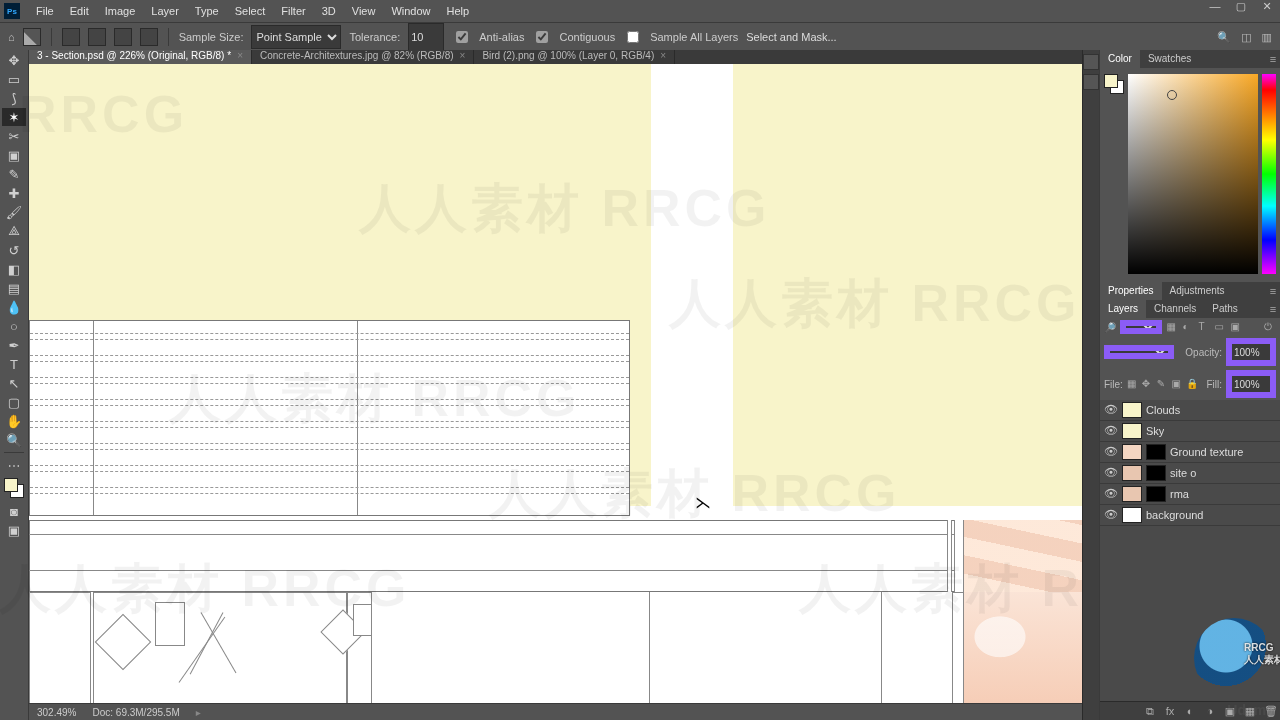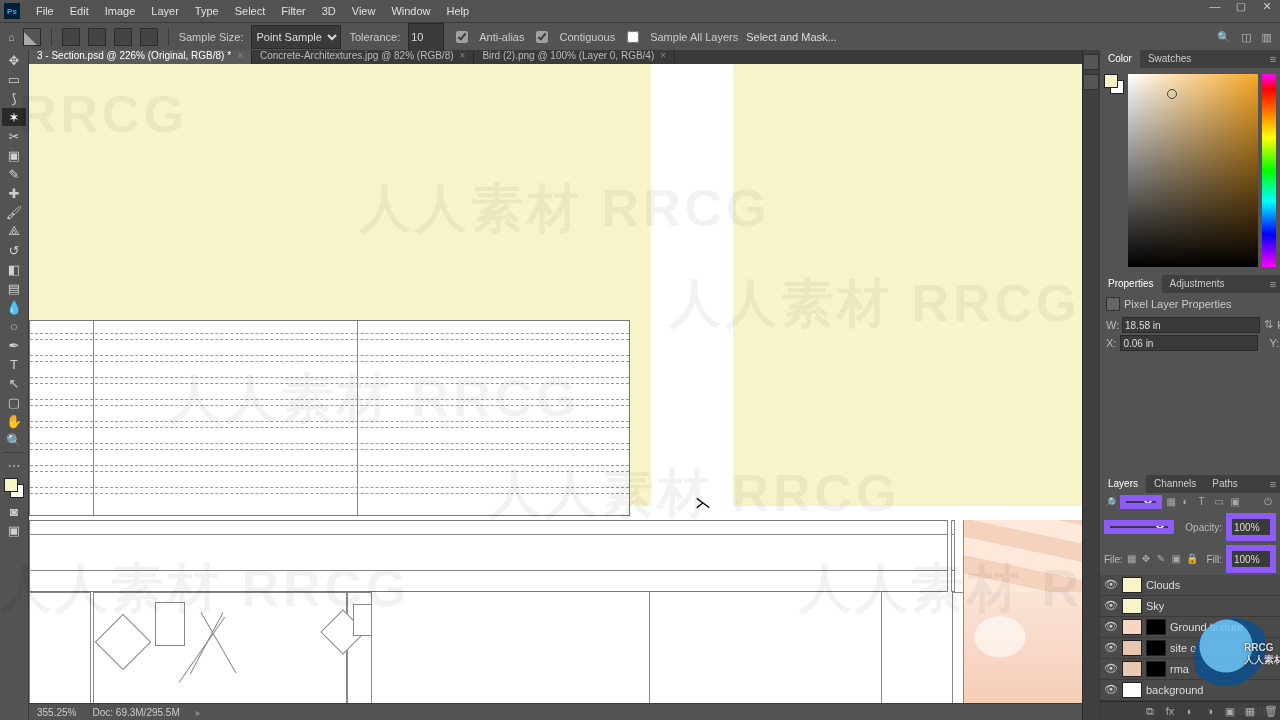--- a/index.html
+++ b/index.html
@@ -692,21 +692,21 @@
   <div class="wm-text" style="left:-10px; top:20px;">RRCG</div>
   <div class="wm-text" style="left:330px; top:110px;">人人素材  RRCG</div>
   <div class="wm-text" style="left:640px; top:205px;">人人素材  RRCG</div>
   <div class="wm-text" style="left:140px; top:300px;">人人素材  RRCG</div>
   <div class="wm-text" style="left:460px; top:395px;">人人素材  RRCG</div>
   <div class="wm-text" style="left:770px; top:490px;">人人素材  RRCG</div>
   <div class="wm-text" style="left:-30px; top:490px;">人人素材  RRCG</div>
 </div>
 
 <div class="status">
-  <span>355.25%</span>
+  <span>302.49%</span>
   <span>Doc: 69.3M/295.5M</span>
   <span style="color:#888">▸</span>
   <div class="spacer"></div>
 </div>
 
 <div class="panel-strip">
   <div class="btn"></div>
   <div class="btn"></div>
 </div>
 
@@ -725,40 +725,20 @@
     <div class="field">
       <div class="sel"></div>
     </div>
     <div class="hue"></div>
   </div>
 
   <div class="panel-tabs">
     <div class="tab active">Properties</div>
     <div class="tab">Adjustments</div>
     <div class="panel-menu-btn">≡</div>
-  </div>
-  <div class="props-body">
-    <div class="title-row">
-      <div class="sq"></div>
-      <span>Pixel Layer Properties</span>
-    </div>
-    <div class="field-row">
-      <label>W:</label>
-      <input value="18.58 in" style="">
-      <span class="link">⇅</span>
-      <label>H:</label>
-
-    </div>
-    <div class="field-row">
-      <label>X:</label>
-      <input value="0.06 in" style="">
-      <span class="link">&nbsp;</span>
-      <label>Y:</label>
-
-    </div>
   </div>
 
   <div class="panel-tabs">
     <div class="tab active">Layers</div>
     <div class="tab">Channels</div>
     <div class="tab">Paths</div>
     <div class="panel-menu-btn">≡</div>
   </div>
   <div class="layers-body">
     <div class="layers-ctrl">

